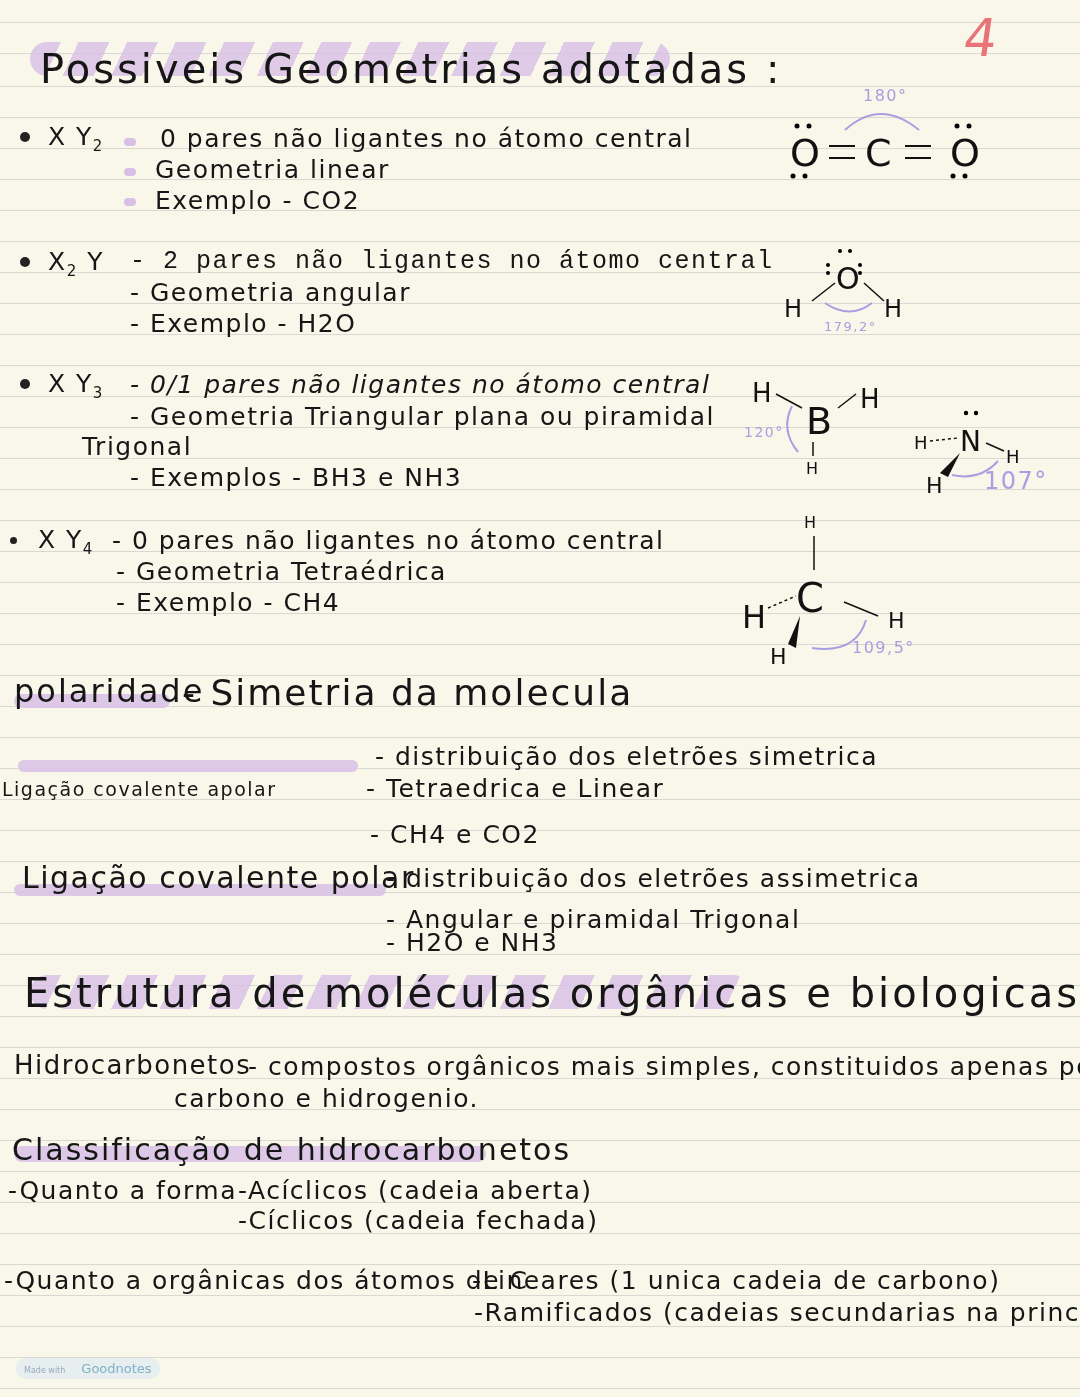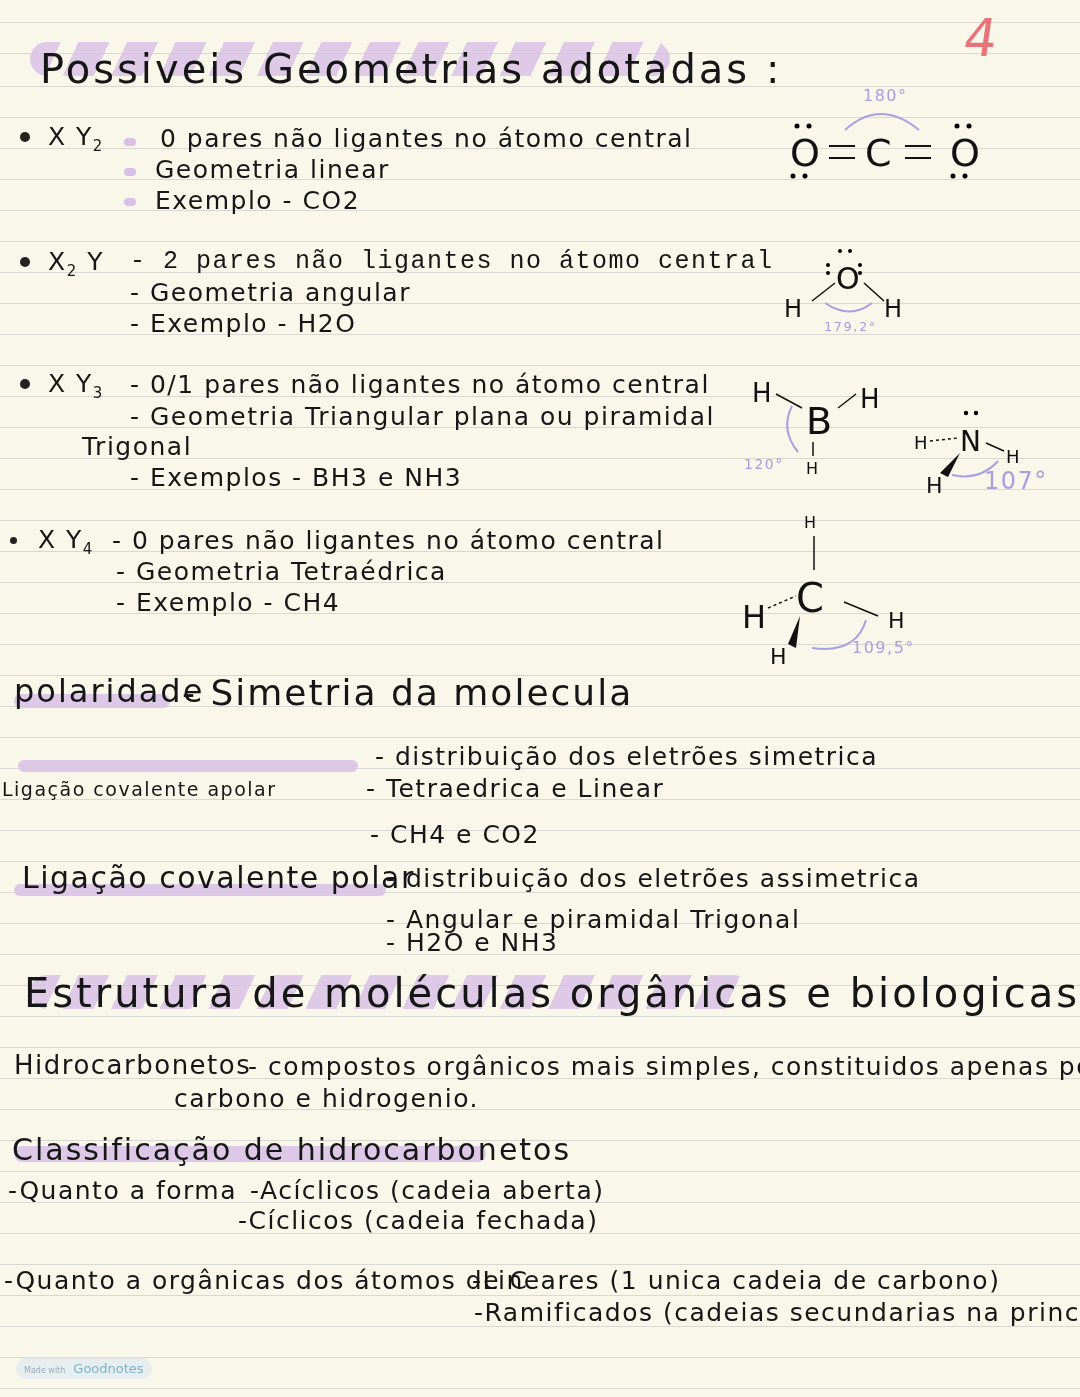--- a/index.html
+++ b/index.html
@@ -16,21 +16,21 @@
   .h2 { font-size: 32px; letter-spacing: 2px; }
   .t  { font-size: 25px; }
   .ts { font-size: 22px; }
   .hl { position: absolute; background: #d8bfe6; border-radius: 14px; opacity: 0.85; }
   .wave { position: absolute; height: 34px; border-radius: 20px; background: repeating-linear-gradient(115deg, #d8bfe6 0 28px, transparent 28px 44px); opacity: 0.8; }
   .dot { position: absolute; width: 10px; height: 10px; border-radius: 50%; background: #222; }
   .dash { position: absolute; width: 12px; height: 8px; border-radius: 4px; background: #d8bfe6; }
   .angle { color: #a89fe3; }
   .mol { position: absolute; }
   .badge { position: absolute; left: 16px; top: 1358px; padding: 3px 8px; border-radius: 10px; background: #e6eef0; color: #7fb1c7; font-size: 13px; }
-  .badge small { font-size: 8px; color: #9ab; margin-right: 8px; }
+  .badge small { font-size: 8px; color: #9ab; margin-right: 16px; }
   .pagenum { position: absolute; left: 964px; top: 8px; color: #e8747a; font-size: 52px; transform: skewX(-8deg); }
 </style>
 </head>
 <body>
 
 <div class="pagenum">4</div>
 
 <div class="wave" style="left:30px; top:42px; width:640px;"></div>
 <div class="hand h1" style="left:22px; top:46px;margin-left:18px;">Possiveis Geometrias adotadas :</div>
 
@@ -84,37 +84,37 @@
     <line x1="84" y1="38" x2="104" y2="56" stroke="#111" stroke-width="1.5"></line>
     <text x="4" y="72" font-size="24" fill="#111" font-family="DejaVu Sans">H</text>
     <text x="104" y="72" font-size="24" fill="#111" font-family="DejaVu Sans">H</text>
     <path d="M45 58 Q 70 75 92 58" stroke="#a89fe3" stroke-width="2" fill="none"></path>
   </svg>
   <div class="hand angle" style="left:44px; top:74px; font-size:13px;">179,2°</div>
 </div>
 
 <div class="dot" style="left:20px; top:379px;"></div>
 <div class="hand t" style="left:48px; top:369px;">X Y<sub style="font-size:15px">3</sub></div>
-<div class="hand t" style="left:130px; top:370px;">- <span>0/1 pares não ligantes no átomo central</span></div>
+<div class="hand t" style="left:130px; top:370px;font-style:italic;">- <span>0/1 pares não ligantes no átomo central</span></div>
 <div class="hand t" style="left:130px; top:402px;">- <span>Geometria Triangular plana ou piramidal</span></div>
 <div class="hand t" style="left:82px; top:432px;">Trigonal</div>
 <div class="hand t" style="left:130px; top:463px;">- <span>Exemplos - BH3 e NH3</span></div>
 
 <div class="mol" style="left:740px; top:372px; width:150px; height:110px;">
   <svg width="150" height="110" style="position:absolute;left:0;top:0">
     <text x="12" y="30" font-size="26" fill="#111" font-family="DejaVu Sans">H</text>
     <text x="66" y="62" font-size="38" fill="#111" font-family="DejaVu Sans">B</text>
     <text x="120" y="36" font-size="26" fill="#111" font-family="DejaVu Sans">H</text>
     <text x="66" y="102" font-size="16" fill="#111" font-family="DejaVu Sans">H</text>
     <line x1="36" y1="22" x2="62" y2="36" stroke="#111" stroke-width="1.5"></line>
     <line x1="98" y1="36" x2="116" y2="22" stroke="#111" stroke-width="1.5"></line>
     <line x1="73" y1="70" x2="73" y2="84" stroke="#111" stroke-width="1.5"></line>
     <path d="M52 34 Q 40 58 58 80" stroke="#a89fe3" stroke-width="2" fill="none"></path>
   </svg>
-  <div class="hand angle" style="left:4px; top:52px; font-size:14px;margin-top:32px;">120°</div>
+  <div class="hand angle" style="left:4px; top:52px; font-size:14px;">120°</div>
 </div>
 
 <div class="mol" style="left:910px; top:405px; width:130px; height:95px;">
   <svg width="130" height="95" style="position:absolute;left:0;top:0">
     <circle cx="56" cy="8" r="2.2"></circle>
       <circle cx="66" cy="8" r="2.2"></circle>
     <text x="50" y="46" font-size="28" fill="#111" font-family="DejaVu Sans">N</text>
     <text x="4" y="44" font-size="18" fill="#111" font-family="DejaVu Sans">H</text>
     <text x="96" y="58" font-size="18" fill="#111" font-family="DejaVu Sans">H</text>
     <text x="16" y="88" font-size="22" fill="#111" font-family="DejaVu Sans">H</text>
@@ -168,21 +168,21 @@
 <div class="hand h1" style="left:24px; top:970px;">Estrutura de moléculas orgânicas e biologicas</div>
 
 <div class="hand t" style="left:14px; top:1050px; font-size:26px;">Hidrocarbonetos</div>
 <div class="hand t" style="left:248px; top:1052px;">- compostos orgânicos mais simples, constituidos apenas por</div>
 <div class="hand t" style="left:174px; top:1084px;">carbono e hidrogenio.</div>
 
 <div class="hl" style="left:14px; top:1146px; width:472px; height:16px;"></div>
 <div class="hand h2" style="left:12px; top:1132px; font-size:30px;">Classificação de hidrocarbonetos</div>
 
 <div class="hand t" style="left:8px; top:1176px;">-Quanto a forma</div>
-<div class="hand t" style="left:250px; top:1176px;">-Acíclicos (cadeia aberta)</div>
+<div class="hand t" style="left:238px; top:1176px;">-Acíclicos (cadeia aberta)</div>
 <div class="hand t" style="left:238px; top:1206px;">-Cíclicos (cadeia fechada)</div>
 
 <div class="hand t" style="left:4px; top:1266px;">-Quanto a orgânicas dos átomos de C</div>
 <div class="hand t" style="left:472px; top:1266px;">-Lineares (1 unica cadeia de carbono)</div>
 <div class="hand t" style="left:474px; top:1298px;">-Ramificados (cadeias secundarias na principal)</div>
 
 <div class="badge">
   <small>Made with</small><span>Goodnotes</span>
 </div>
 

